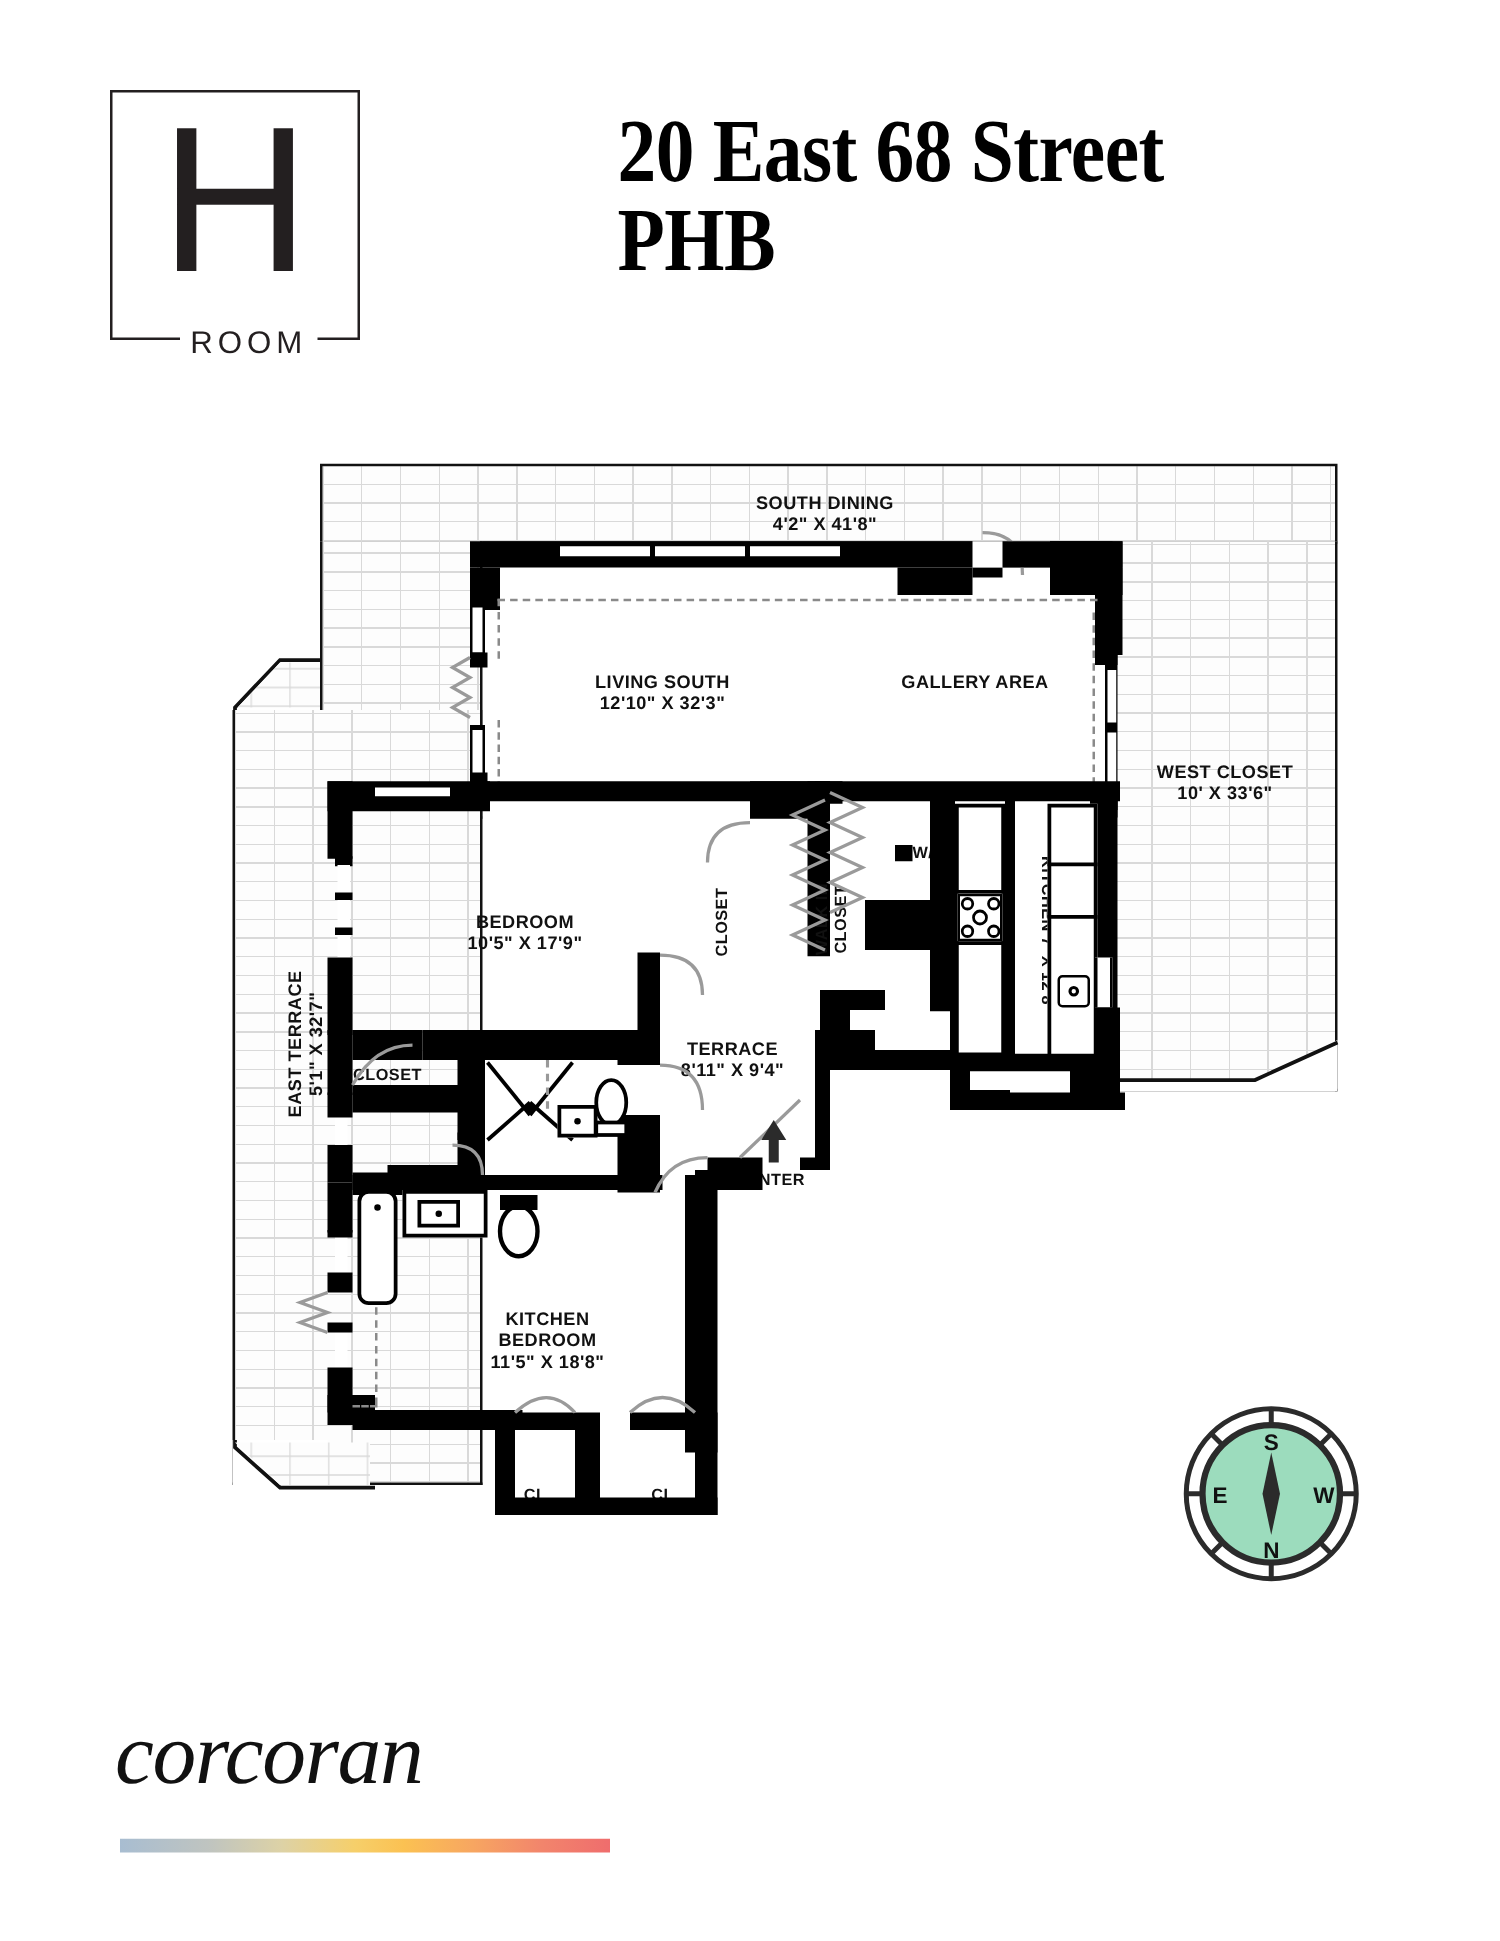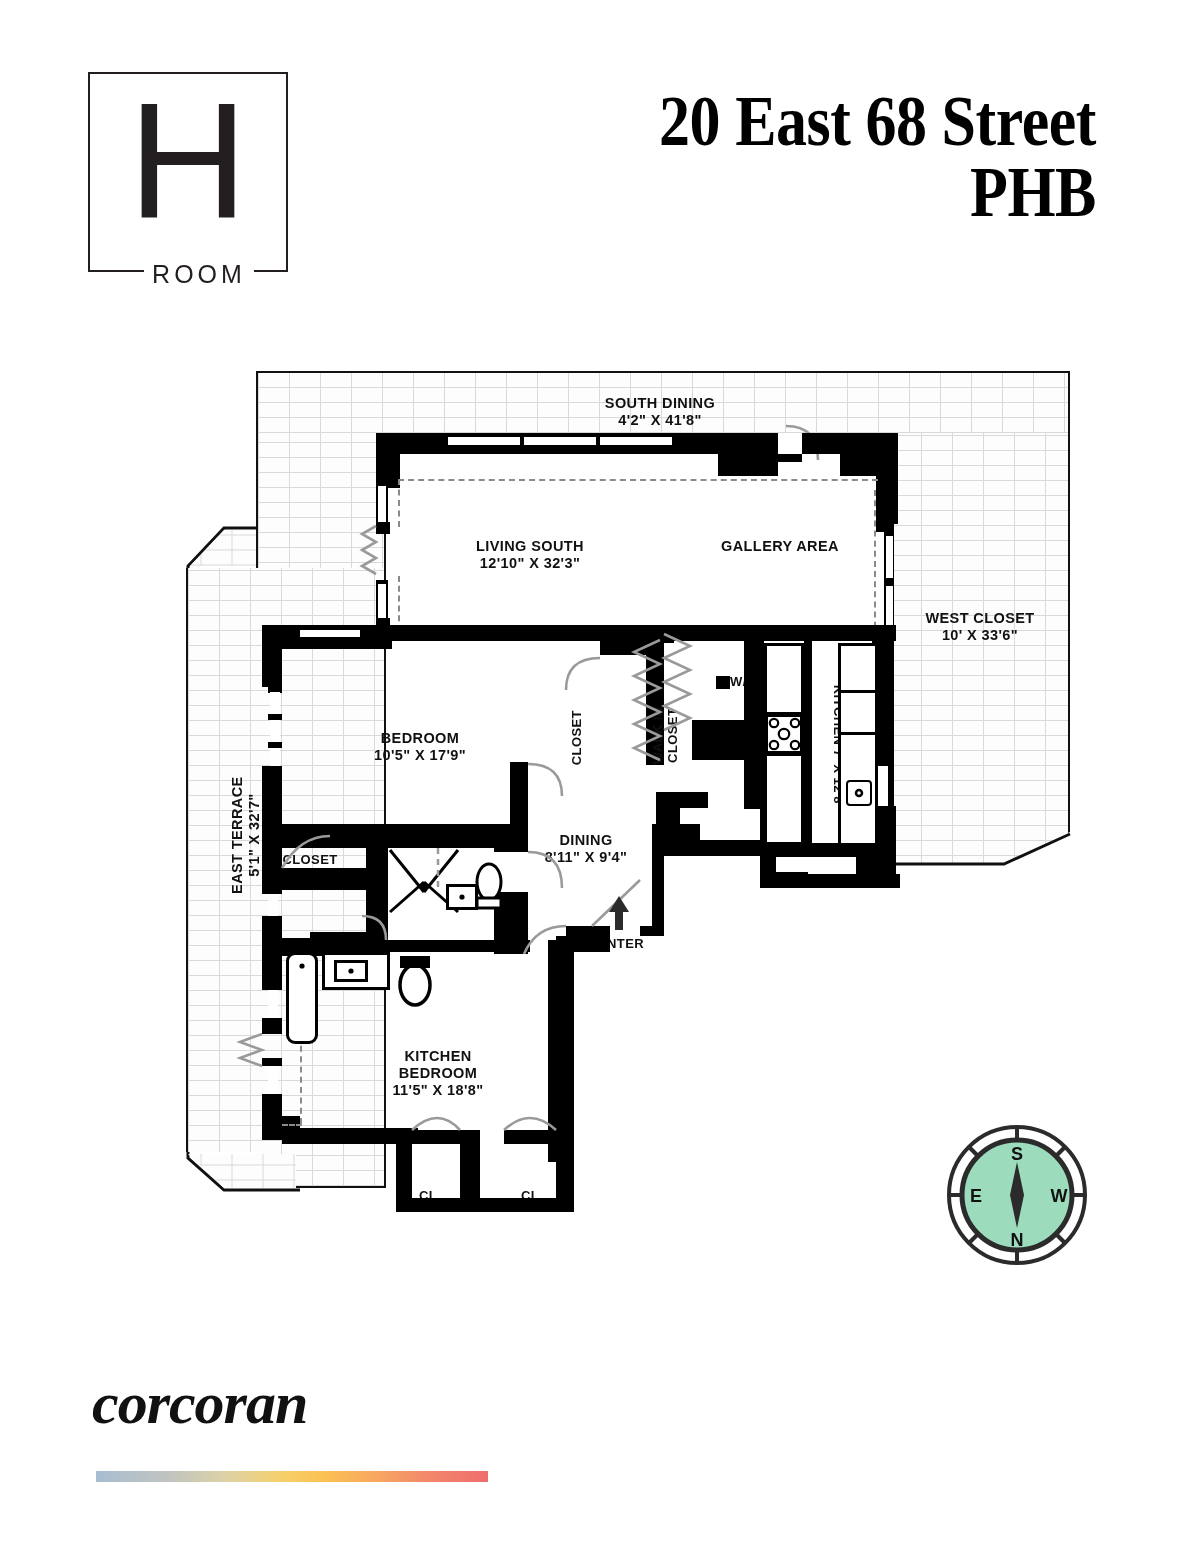--- a/index.html
+++ b/index.html
@@ -35,21 +35,21 @@
     color:#231f20;text-align:center;letter-spacing:0;
   }
   #logo-team{
     position:absolute;left:56px;bottom:-17px;width:110px;
     text-align:center;
     font-size:25px;letter-spacing:4px;color:#231f20;font-weight:400;
     line-height:30px;
   }
 
   #title-block{
-    position:absolute;right:104px;top:88px;width:700px;text-align:right;
+    position:absolute;right:104px;top:88px;width:700px;
   }
   .title-line{
     font-family:"Liberation Serif", serif;
     font-weight:bold;
     color:#000;
     line-height:0.93;
     letter-spacing:-0.5px;
     transform:scaleX(0.86);
     transform-origin:right center;
   }
@@ -99,22 +99,22 @@
   .svgoverlay{position:absolute;left:0;top:0;width:1200px;height:940px;pointer-events:none;}
 
   
   #compass{position:absolute;left:944px;top:1122px;width:146px;height:146px;}
 
   
   #footer{position:absolute;left:0;top:1340px;width:1200px;height:200px;}
   #corcoran{
     position:absolute;left:92px;top:16px;
     font-family:"Liberation Serif", serif;
-    font-style:italic;font-weight:700;
-    font-size:60px;line-height:95px;color:#111;
+    font-style:italic;font-weight:400;
+    font-size:70px;line-height:95px;color:#111;
     letter-spacing:-1px;
   }
   #grad{
     position:absolute;left:96px;top:131px;width:392px;height:11px;
     background:linear-gradient(90deg,#a8bdd1 0%,#bfc4c0 18%,#ddd2a6 33%,#f6cf6a 48%,#fbc152 58%,#f7a661 72%,#f2856c 86%,#ef6d6d 100%);
   }
 </style>
 </head>
 <body>
 
@@ -236,21 +236,21 @@
   <div class="lbl s15" style="left:320px;top:390px;width:200px;">
     <span>BEDROOM</span><br>
     <span class="s13">10'5" X 17'9"</span>
   </div>
   <div class="lbl s15" style="left:338px;top:708px;width:200px;">
     <span>KITCHEN</span><br>
     <span>BEDROOM</span><br>
     <span class="s13">11'5" X 18'8"</span>
   </div>
   <div class="lbl s15" style="left:486px;top:492px;width:200px;">
-    <span>DINING</span><br>
+    <span>TERRACE</span><br>
     <span class="s13">8'11" X 9'4"</span>
   </div>
   <div class="lbl s13 rot rot90cw" style="left:738px;top:400px;width:200px;">
     <span>KITCHEN 7' X 12'8"</span>
   </div>
   <div class="lbl s13 rot rot90" style="left:595px;top:380px;width:140px;">
     <span>WALK IN</span><br>
     <span>CLOSET</span>
   </div>
   <div class="lbl s13 rot rot90" style="left:507px;top:390px;width:140px;">

